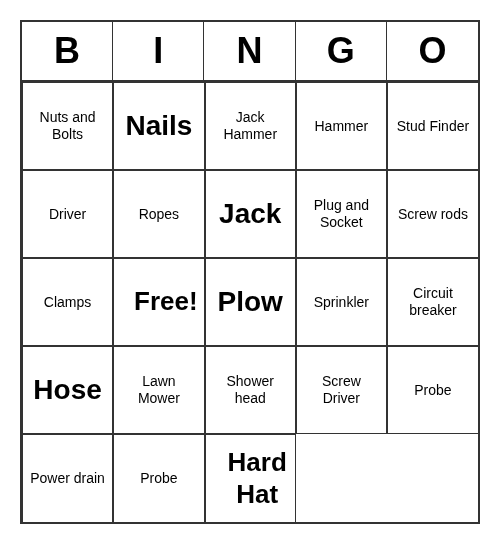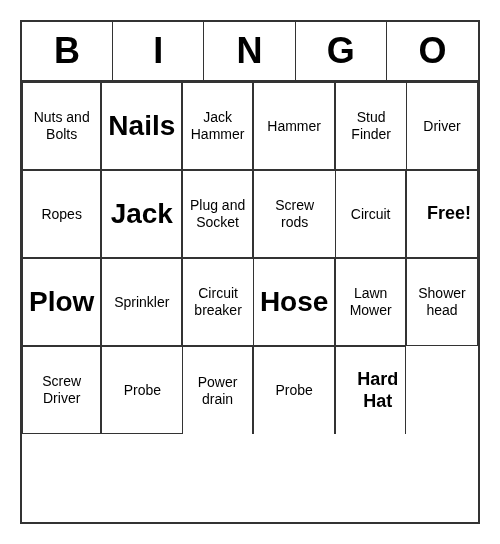--- a/index.html
+++ b/index.html
@@ -26,21 +26,21 @@
       font-size: 36px;
       font-weight: bold;
       padding: 8px 0;
       border-right: 1px solid #333;
     }
     .bingo-header-cell:last-child {
       border-right: none;
     }
     .bingo-grid {
       display: grid;
-      grid-template-columns: repeat(6, 1fr);
+      grid-template-columns: repeat(5, 1fr);
       grid-template-rows: repeat(5, 1fr);
     }
     .bingo-cell {
       border: 1px solid #333;
       min-height: 88px;
       display: flex;
       align-items: center;
       justify-content: center;
       text-align: center;
       padding: 6px;
@@ -51,21 +51,21 @@
       border-right: none;
     }
     .bingo-cell:nth-child(n+21) {
       border-bottom: none;
     }
     .bingo-cell.large-text {
       font-size: 28px;
       font-weight: bold;
     }
     .bingo-cell.medium-large-text {
-      font-size: 18px;
+      font-size: 26px;
       font-weight: bold;
       padding-left: 20px;
     }
   </style>
 </head>
 <body>
 
 <div class="bingo-card">
   <div class="bingo-header">
   <div class="bingo-header-cell">B</div>
@@ -78,21 +78,21 @@
   <div class="bingo-cell">Nuts and Bolts</div>
       <div class="bingo-cell large-text">Nails</div>
       <div class="bingo-cell">Jack Hammer</div>
       <div class="bingo-cell">Hammer</div>
       <div class="bingo-cell">Stud Finder</div>
       <div class="bingo-cell">Driver</div>
       <div class="bingo-cell">Ropes</div>
       <div class="bingo-cell large-text">Jack</div>
       <div class="bingo-cell">Plug and Socket</div>
       <div class="bingo-cell">Screw rods</div>
-      <div class="bingo-cell">Circuit</div>
+      <div class="bingo-cell">Clamps</div>
       <div class="bingo-cell medium-large-text">Free!</div>
       <div class="bingo-cell large-text">Plow</div>
       <div class="bingo-cell">Sprinkler</div>
       <div class="bingo-cell">Circuit breaker</div>
       <div class="bingo-cell large-text">Hose</div>
       <div class="bingo-cell">Lawn Mower</div>
       <div class="bingo-cell">Shower head</div>
       <div class="bingo-cell">Screw Driver</div>
       <div class="bingo-cell">Probe</div>
       <div class="bingo-cell">Power drain</div>

